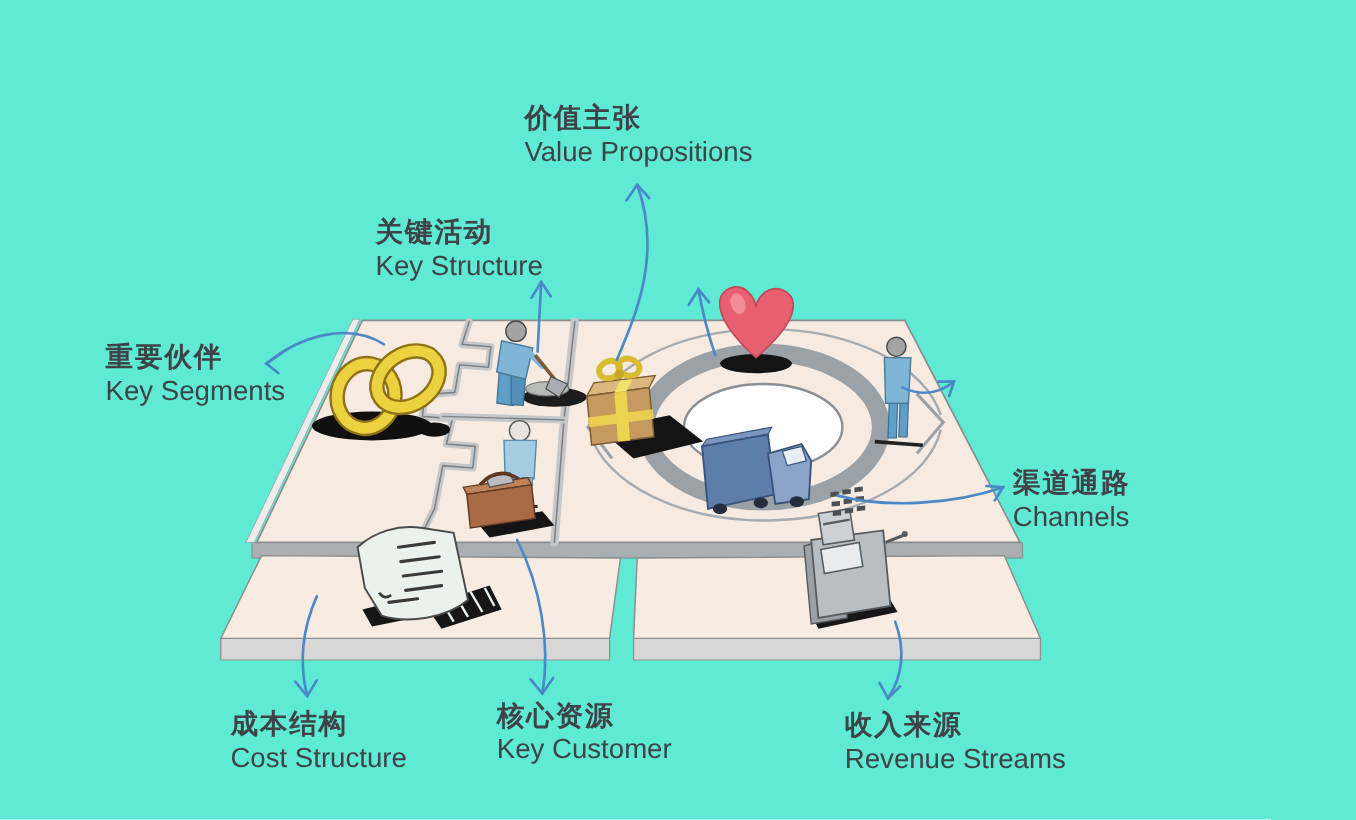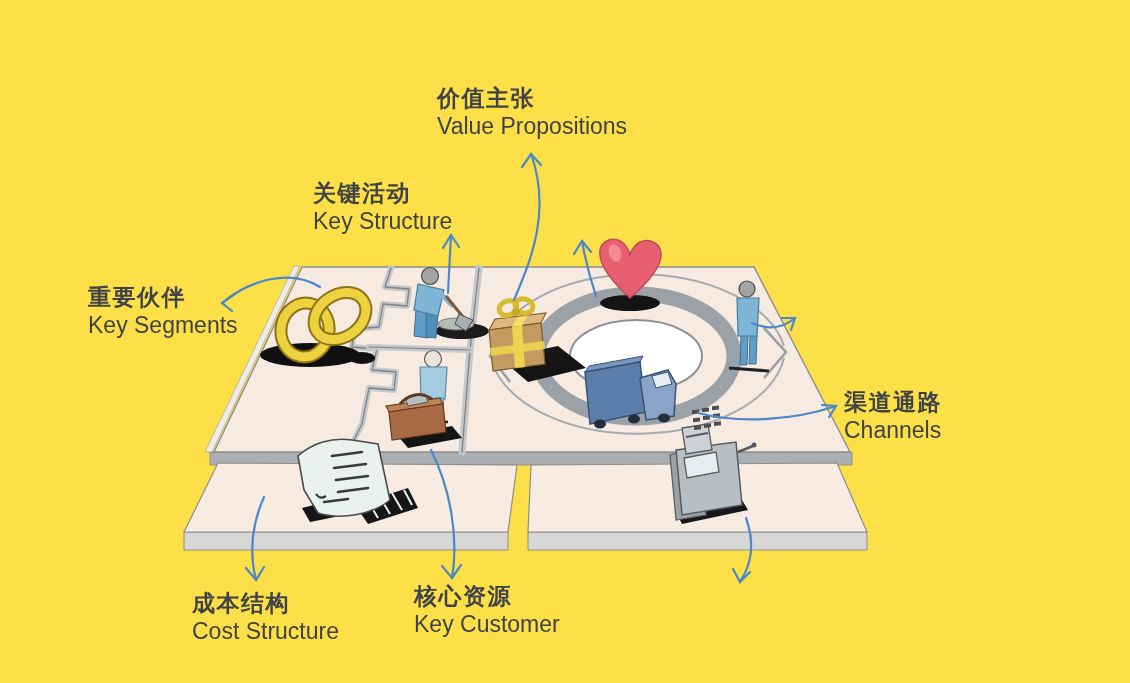--- a/index.html
+++ b/index.html
@@ -1,17 +1,17 @@
 <!DOCTYPE html>
 <html><head>
 <meta charset="utf-8">
 <style>
   html,body{margin:0;padding:0;background:#ffffff;}
   .stage{
-    position:relative;width:1130px;height:683px;background:#fde047;overflow:hidden;
+    position:relative;width:1130px;height:683px;background:#5eead4;overflow:hidden;
     font-family:"Liberation Sans","DejaVu Sans",sans-serif;
   }
   .stage svg{position:absolute;left:0;top:0;}
   .label{position:absolute;color:#3f4347;font-size:23px;line-height:28px;white-space:nowrap;}
   .label .zh{letter-spacing:1.5px;font-weight:600;}
   .label .en{font-weight:500;}
   .lbl-value-propositions{left:437px;top:84px;}
   .lbl-key-activities{left:313px;top:179px;}
   .lbl-customer-relationships{left:566px;top:173px;}
   .lbl-key-partners{left:88px;top:283px;}
@@ -234,14 +234,18 @@
     <div class="en">Channels</div>
   </div>
   <div class="label lbl-cost-structure">
     <div class="zh">成本结构</div>
     <div class="en">Cost Structure</div>
   </div>
   <div class="label lbl-key-resources">
     <div class="zh">核心资源</div>
     <div class="en">Key Customer</div>
   </div>
+  <div class="label lbl-revenue-streams">
+    <div class="zh">收入来源</div>
+    <div class="en">Revenue Streams</div>
+  </div>
 
 </div>
 
 </body></html>

